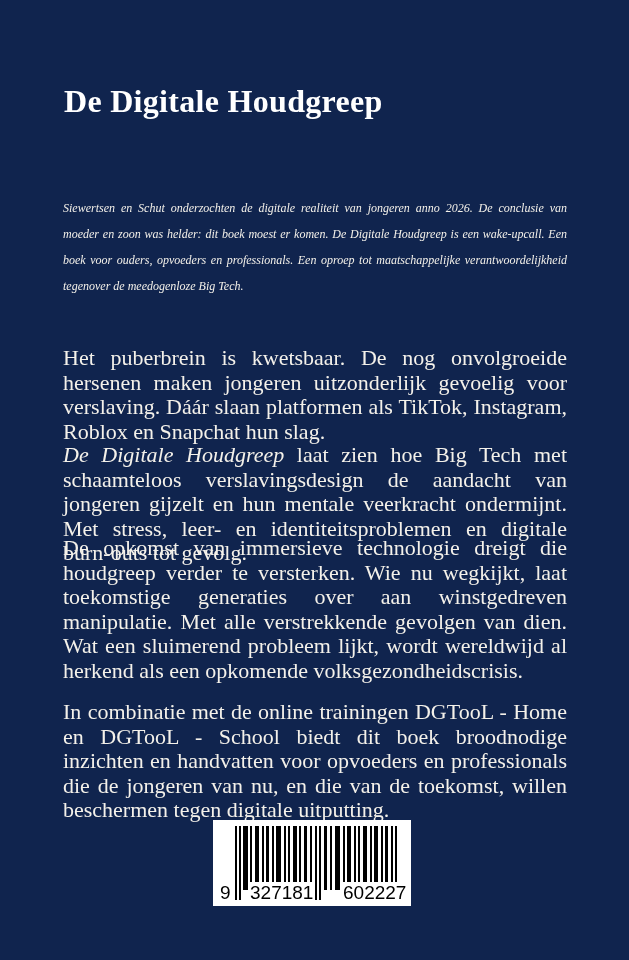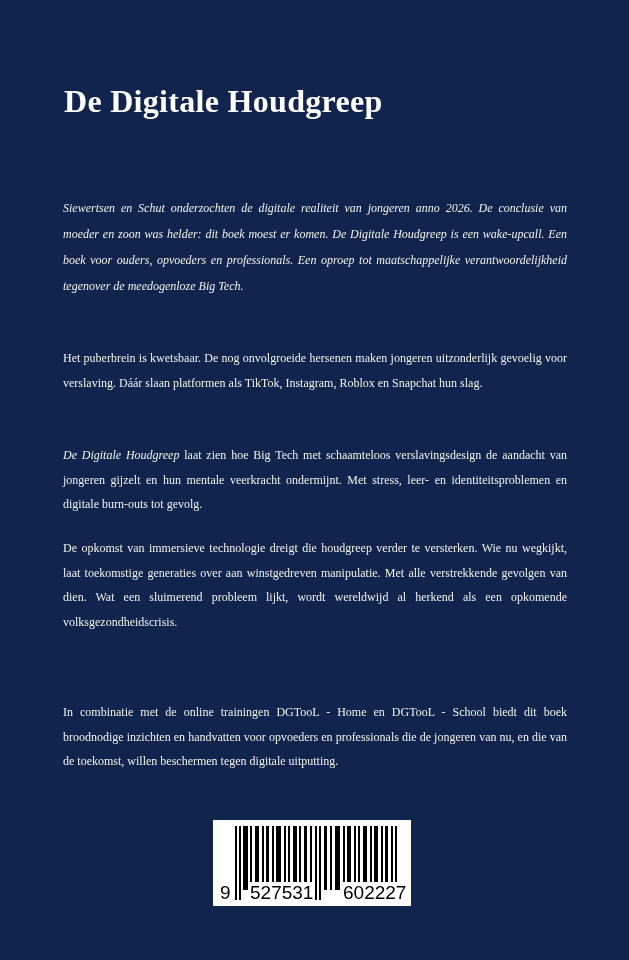--- a/index.html
+++ b/index.html
@@ -11,21 +11,21 @@
     position: relative;
     overflow: hidden;
   }
   .title {
     position: absolute; left: 64px; top: 83px;
     font-size: 32px; font-weight: bold; letter-spacing: 0.3px;
     color: #ffffff; margin: 0;
   }
   .para {
     position: absolute; left: 63px; width: 504px;
-    font-size: 12px; line-height: 24.5px;
+    font-size: 22px; line-height: 24.5px;
     text-align: justify; margin: 0;
   }
   .intro { top: 195px; font-style: italic; font-size: 12px; line-height: 26px; }
   .p1 { top: 346px; }
   .p2 { top: 443px; }
   .p3 { top: 536px; }
   .p4 { top: 700px; }
   .em { font-style: italic; }
   .barcode {
     position: absolute; left: 213px; top: 820px;
@@ -85,16 +85,16 @@
       <rect x="135" y="0" width="2" height="64"></rect>
       <rect x="139" y="0" width="4" height="64"></rect>
       <rect x="146" y="0" width="2" height="64"></rect>
       <rect x="150" y="0" width="3" height="64"></rect>
       <rect x="156" y="0" width="2" height="74"></rect>
       <rect x="160" y="0" width="2" height="74"></rect>
     </g>
   </svg>
   <div class="isbn">
     <span style="left:6px">9</span>
-    <span style="left:36px">527531</span>
+    <span style="left:36px">327181</span>
     <span style="left:129px">602227</span>
   </div>
 </div>
 
 </body></html>

